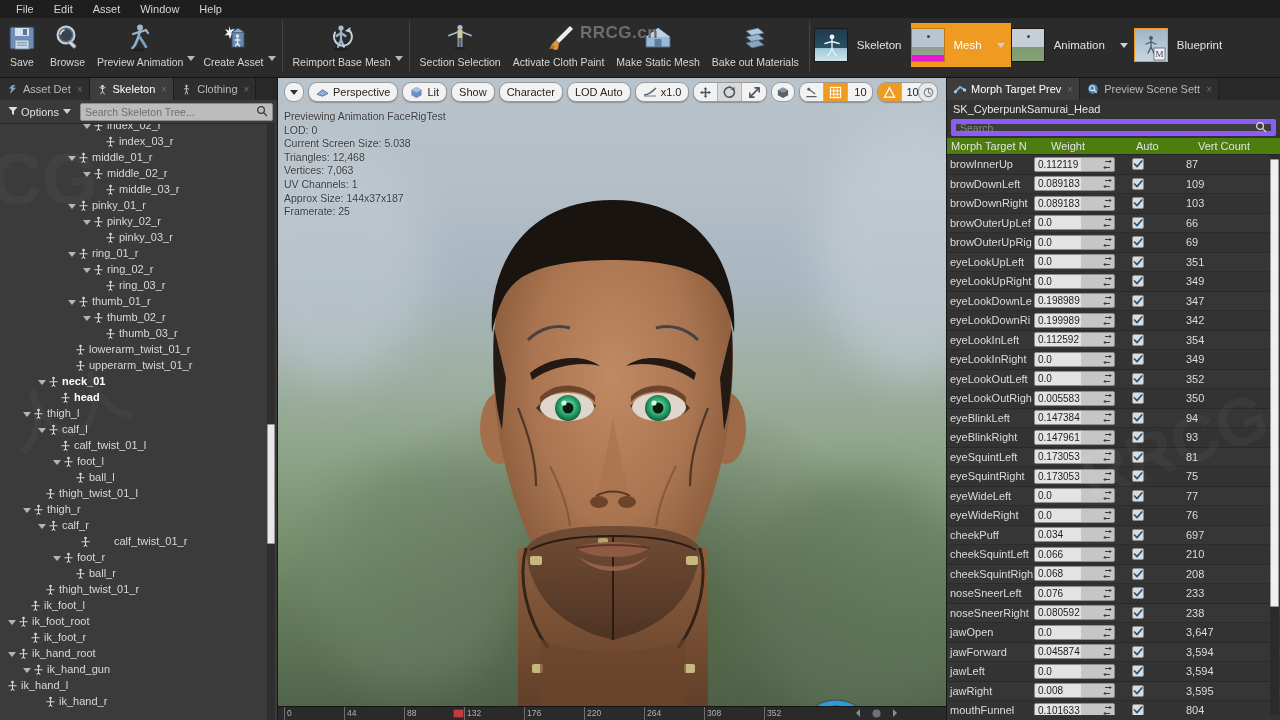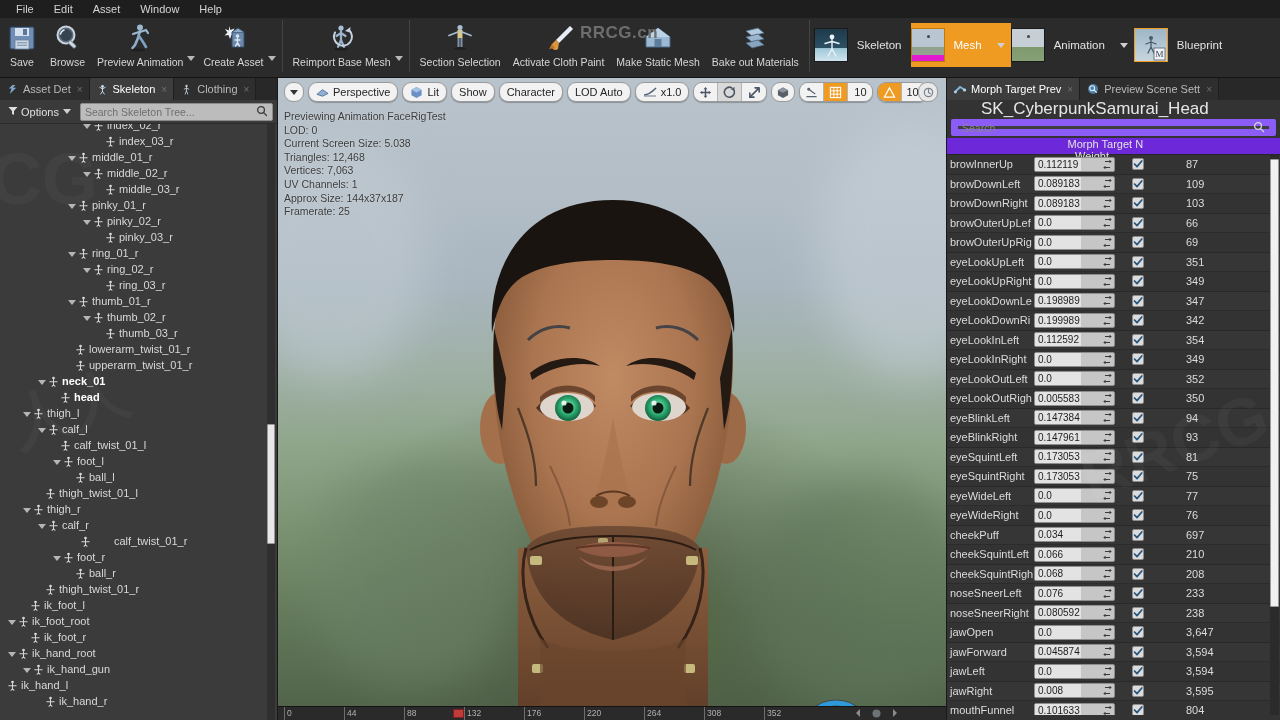--- a/index.html
+++ b/index.html
@@ -281,36 +281,36 @@
   }
 
   
   .right-panel {
     position:absolute; left:946px; top:78px; width:334px; height:642px;
     background:#333333; border-left:1px solid #181818; z-index:10;
     overflow:hidden;
   }
   .rp-assetname {
     height:18px; line-height:18px; padding-left:6px;
-    font-size:17px; color:#e6e6e6; background:#333333;margin-left:28px;
+    font-size:11px; color:#e6e6e6; background:#333333;
   }
   .rp-search {
     margin:1px 4px 2px 4px; height:17px;
-    background:#3e3e3e; border:7px solid #8b5cf6; border-radius:2px;
+    background:#3e3e3e; border:5px solid #8b5cf6; border-radius:2px;
     display:flex; align-items:center; padding:0 4px;
   }
   .rp-search input {
     flex:1; border:none; outline:none; background:transparent;
     font-family:"Liberation Sans", sans-serif; font-size:10.5px; color:#ddd;
   }
   .rp-search input::placeholder { color:#888; }
   .mt-header {
     display:flex; height:17px; align-items:center;
-    background:#6d28d9; border-bottom:1px solid #262626;
-    font-size:11px; color:#e2e2e2;flex-direction:column;
+    background:#4d7c0f; border-bottom:1px solid #262626;
+    font-size:11px; color:#e2e2e2;
   }
   .mt-header > div { padding-left:4px; }
   .col-name  { width:100px; }
   .col-weight{ width:85px; }
   .col-auto  { width:62px; }
   .col-vert  { width:78px; }
   .mt-list { position:relative; height:560px; overflow:hidden; }
   .mt-row {
     display:flex; align-items:center; height:19.5px;
     border-bottom:1px solid rgba(0,0,0,.18);

